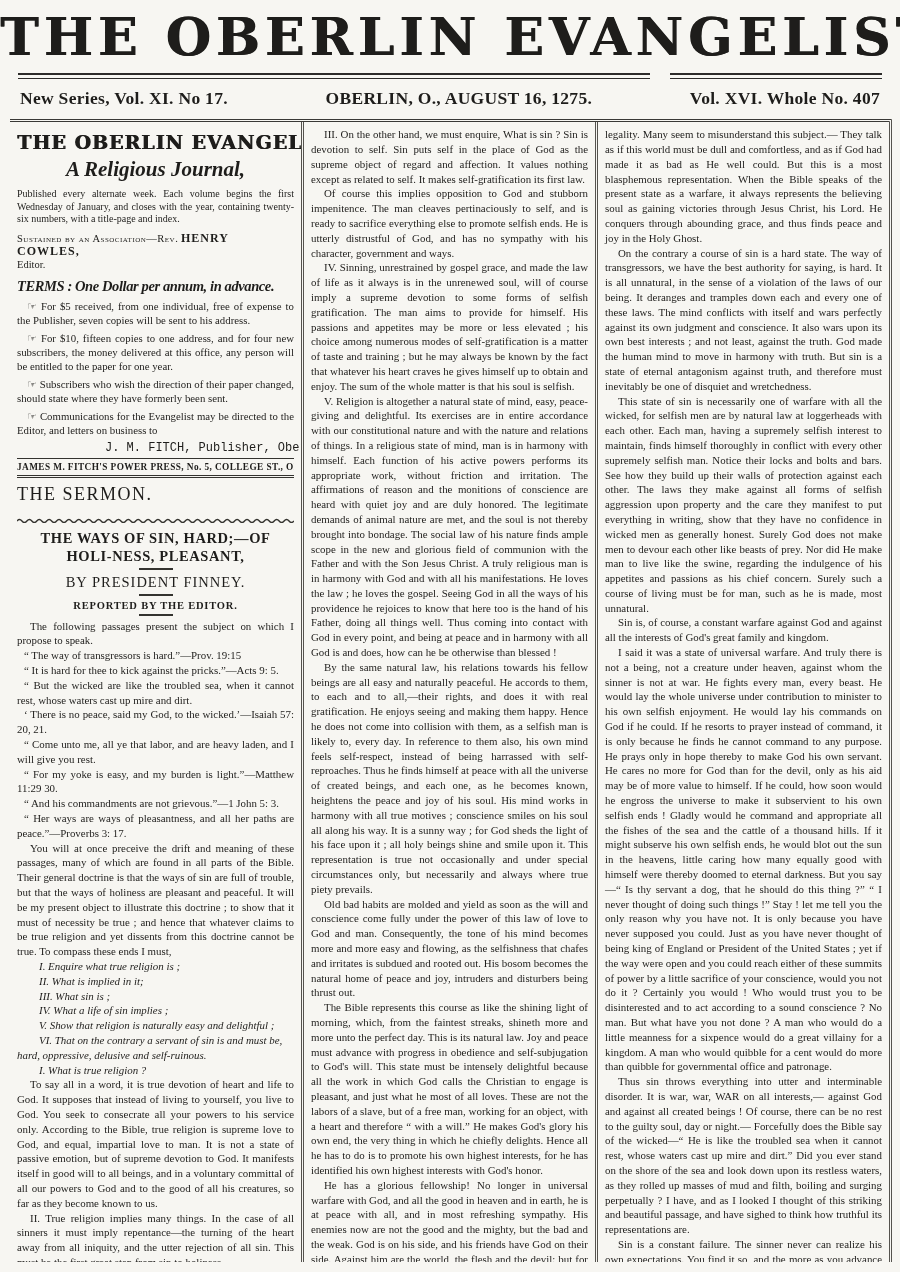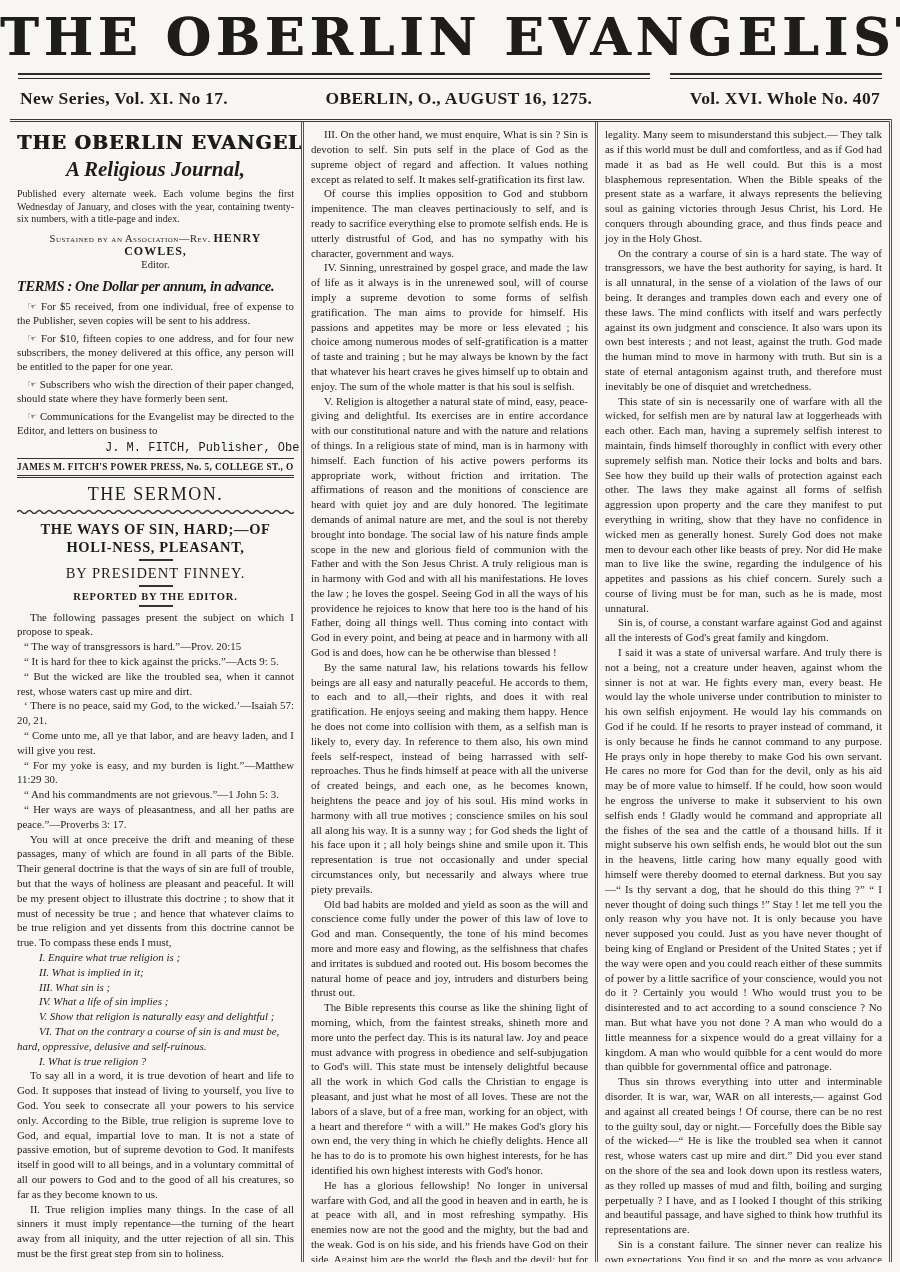--- a/index.html
+++ b/index.html
@@ -35,37 +35,37 @@
   .paper-name{
     text-align:center;font-weight:bold;font-size:19px;letter-spacing:1px;
     margin-top:4px;text-shadow:0.8px 0 0 #1e1d1b;
     font-family:"DejaVu Serif","Liberation Serif",serif;white-space:nowrap;
   }
   .journal-sub{
     text-align:center;font-style:italic;font-weight:bold;font-size:21px;margin-top:4px;
     font-family:Liberation Serif, serif;
   }
   .fine{font-size:10px;line-height:12.5px;text-align:justify;margin:6px 0 0 0;}
-  .sustained{text-align:center;font-size:10.5px;margin:6px 0 0 0;line-height:13px;}
+  .sustained{text-align:left;font-size:10.5px;margin:6px 0 0 0;line-height:13px;}
   .sustained .assoc{font-variant:small-caps;letter-spacing:0.5px;}
   .sustained .ed-name{font-weight:bold;font-size:12px;letter-spacing:1px;}
   .terms{
     font-weight:bold;font-size:14.5px;letter-spacing:-0.4px;white-space:nowrap;
     margin:7px 0 2px 0;overflow:hidden;font-style:italic;
   }
   .publisher{font-size:12px;margin:4px 0 2px 0;padding-left:88px;white-space:nowrap;font-family:Liberation Mono, monospace;}
   .rule{border-top:1px solid #34332f;margin:3px 0;}
   .rule.thick{border-top:3px double #34332f;}
   .rule.short{width:34px;margin:3px auto;border-top:2px solid #34332f;}
   .pressline{
     text-align:center;font-size:9.3px;font-weight:bold;letter-spacing:0.4px;
     margin:3px 0;white-space:nowrap;overflow:hidden;
   }
   .sermon-label{
-    text-align:center;font-weight:normal;font-size:18px;letter-spacing:1.5px;margin:6px 0 4px 0;
+    text-align:left;font-weight:normal;font-size:18px;letter-spacing:1.5px;margin:6px 0 13px 0;
   }
   svg.wavy{display:block;width:100%;height:5px;margin:0 0 4px 0;}
   .sermon-title{
     text-align:center;font-weight:bold;font-size:14.5px;letter-spacing:0.6px;
     margin:6px 0 2px 0;line-height:18px;
   }
   .byline{text-align:center;font-size:14.5px;letter-spacing:1px;margin:4px 0 1px 0;}
   .reported{text-align:center;font-size:10.5px;font-weight:bold;letter-spacing:0.8px;margin:4px 0 1px 0;}
   
   .para{font-size:10.9px;line-height:14.8px;text-align:justify;margin:0;}
@@ -121,35 +121,35 @@
         <path fill="none" stroke="#34332f" stroke-width="1.4" d="M0 3 q2.5 -3 5 0 t5 0 t5 0 t5 0 t5 0 t5 0 t5 0 t5 0 t5 0 t5 0 t5 0 t5 0 t5 0 t5 0 t5 0 t5 0 t5 0 t5 0 t5 0 t5 0 t5 0 t5 0 t5 0 t5 0 t5 0 t5 0 t5 0 t5 0 t5 0 t5 0 t5 0 t5 0 t5 0 t5 0 t5 0 t5 0 t5 0 t5 0 t5 0 t5 0 t5 0 t5 0 t5 0 t5 0 t5 0 t5 0 t5 0 t5 0 t5 0 t5 0 t5 0 t5 0 t5 0 t5 0 t5 0 t5 0"></path>
       </svg>
       <h3 class="sermon-title">THE WAYS OF SIN, HARD;—OF HOLI-NESS, PLEASANT,</h3>
       <div class="rule short"></div>
       <p class="byline">BY PRESIDENT FINNEY.</p>
       <div class="rule short"></div>
       <p class="reported">REPORTED BY THE EDITOR.</p>
       <div class="rule short"></div>
       <div>
           <p class="para body">The following passages present the subject on  which I propose to speak.</p>
-          <p class="para quote">“ The way of transgressors is hard.”—Prov. 20:15</p>
+          <p class="para quote">“ The way of transgressors is hard.”—Prov. 19:15</p>
           <p class="para quote">“ It is hard for thee to kick against the pricks.”—Acts 9: 5.</p>
           <p class="para quote">“ But the wicked are like the troubled sea, when it cannot rest, whose waters cast up mire and dirt.</p>
           <p class="para quote">‘ There is no peace, said my God, to the wicked.’—Isaiah 57: 20, 21.</p>
           <p class="para quote">“ Come unto me, all ye that labor, and are heavy laden, and I will give you rest.</p>
           <p class="para quote">“ For my yoke is easy, and my burden is light.”—Matthew 11:29 30.</p>
           <p class="para quote">“ And his commandments are not grievous.”—1 John 5: 3.</p>
           <p class="para quote">“ Her ways are ways of pleasantness, and all her paths are peace.”—Proverbs 3: 17.</p>
           <p class="para body">You will at once preceive the drift and meaning of these passages, many of which are found in all parts of the Bible.  Their general doctrine is that the ways of sin are full of trouble, but that the ways of holiness are pleasant and peaceful.  It will be my present object to illustrate this doctrine ; to show that it must of necessity be true ; and hence that whatever claims to be true religion and yet dissents from this doctrine cannot be true. To compass these ends I must,</p>
           <p class="para list">I.  Enquire what true religion is ;</p>
           <p class="para list">II.  What is implied in it;</p>
           <p class="para list">III.  What sin is ;</p>
           <p class="para list">IV.  What a life of sin implies ;</p>
           <p class="para list">V.  Show that religion is naturally easy and delightful ;</p>
-          <p class="para list">VI.  That on the contrary a course of sin is and must be, hard, oppressive, delusive and self-ruinous.</p>
+          <p class="para list">VI.  That on the contrary a servant of sin is and must be, hard, oppressive, delusive and self-ruinous.</p>
           <p class="para list">I.  What is true religion ?</p>
           <p class="para body">To say all in a word, it is true devotion of heart and life to God.  It supposes that instead of living to yourself, you live to God.  You seek to consecrate all your powers to his service only.  According to the Bible, true religion is supreme love to God, and equal, impartial love to man.  It is not a state of passive emotion, but of supreme devotion to God.  It manifests itself in good will to all beings, and in a voluntary committal of all our powers to God and to the good of all his creatures, so far as they become known to us.</p>
           <p class="para body">II.  True religion implies many things.  In the case of all sinners it must imply repentance—the turning of the heart away from all iniquity, and the utter rejection of all sin.  This must be the first great step from sin to holiness.</p>
           <p class="para body">It also must imply confidence in God and in his general veracity.  When the heart turns round to become God's friend, it must confide in him as good and as truthful.</p>
         </div>
     </section>
 
     <section class="col">
       <div>
           <p class="para body">III.  On the other hand, we must enquire, What is sin ?  Sin is devotion to self.  Sin puts self in the place of God as the supreme object of regard and affection. It values nothing except as related to self.  It makes self-gratification its first law.</p>

